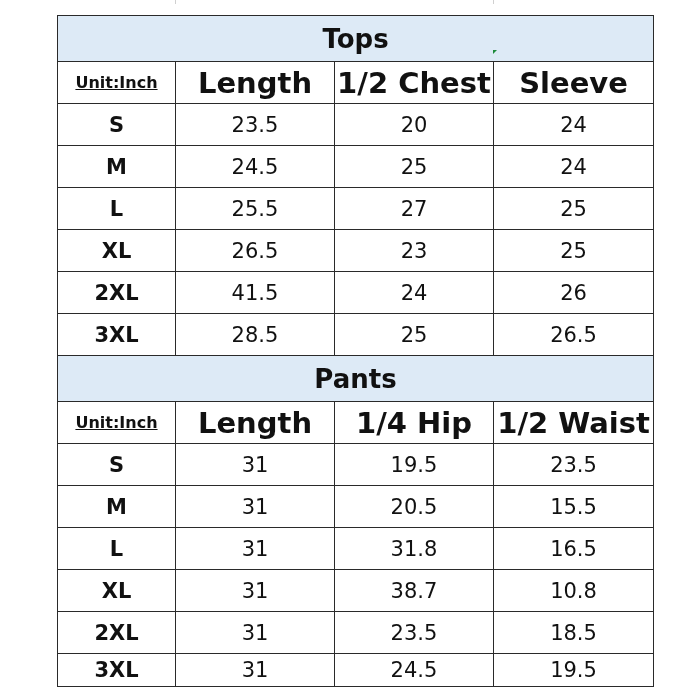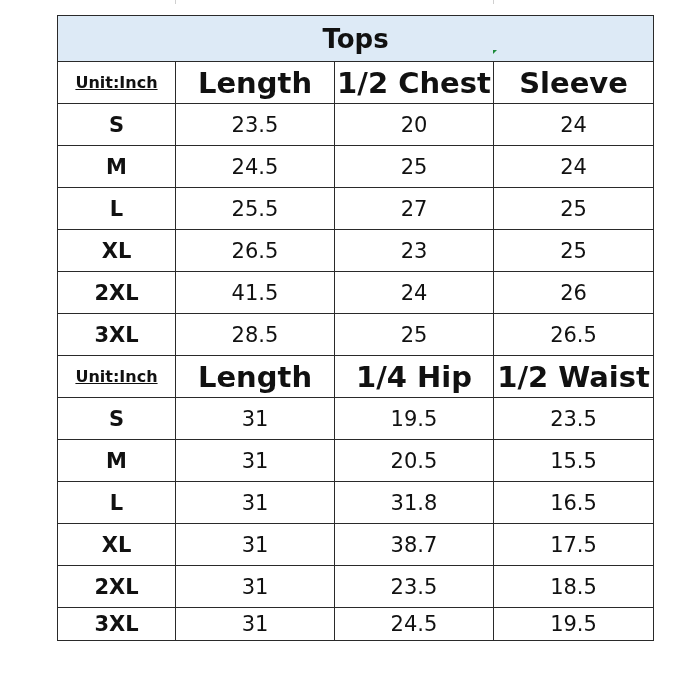--- a/index.html
+++ b/index.html
@@ -71,20 +71,23 @@
       <td>24</td>
       <td>26</td>
     </tr>
     <tr class="data-row">
       <td class="size">3XL</td>
       <td>28.5</td>
       <td>25</td>
       <td>26.5</td>
     </tr>
 
+    <tr class="title-row">
+      <td colspan="4">Pants</td>
+    </tr>
     <tr class="head-row">
       <td class="unit">Unit:Inch</td>
       <td>Length</td>
       <td>1/4 Hip</td>
       <td>1/2 Waist</td>
     </tr>
     <tr class="data-row">
       <td class="size">S</td>
       <td>31</td>
       <td>19.5</td>
@@ -99,21 +102,21 @@
     <tr class="data-row">
       <td class="size">L</td>
       <td>31</td>
       <td>31.8</td>
       <td>16.5</td>
     </tr>
     <tr class="data-row">
       <td class="size">XL</td>
       <td>31</td>
       <td>38.7</td>
-      <td>17.5</td>
+      <td>10.8</td>
     </tr>
     <tr class="data-row">
       <td class="size">2XL</td>
       <td>31</td>
       <td>23.5</td>
       <td>18.5</td>
     </tr>
     <tr class="data-row last">
       <td class="size">3XL</td>
       <td>31</td>

